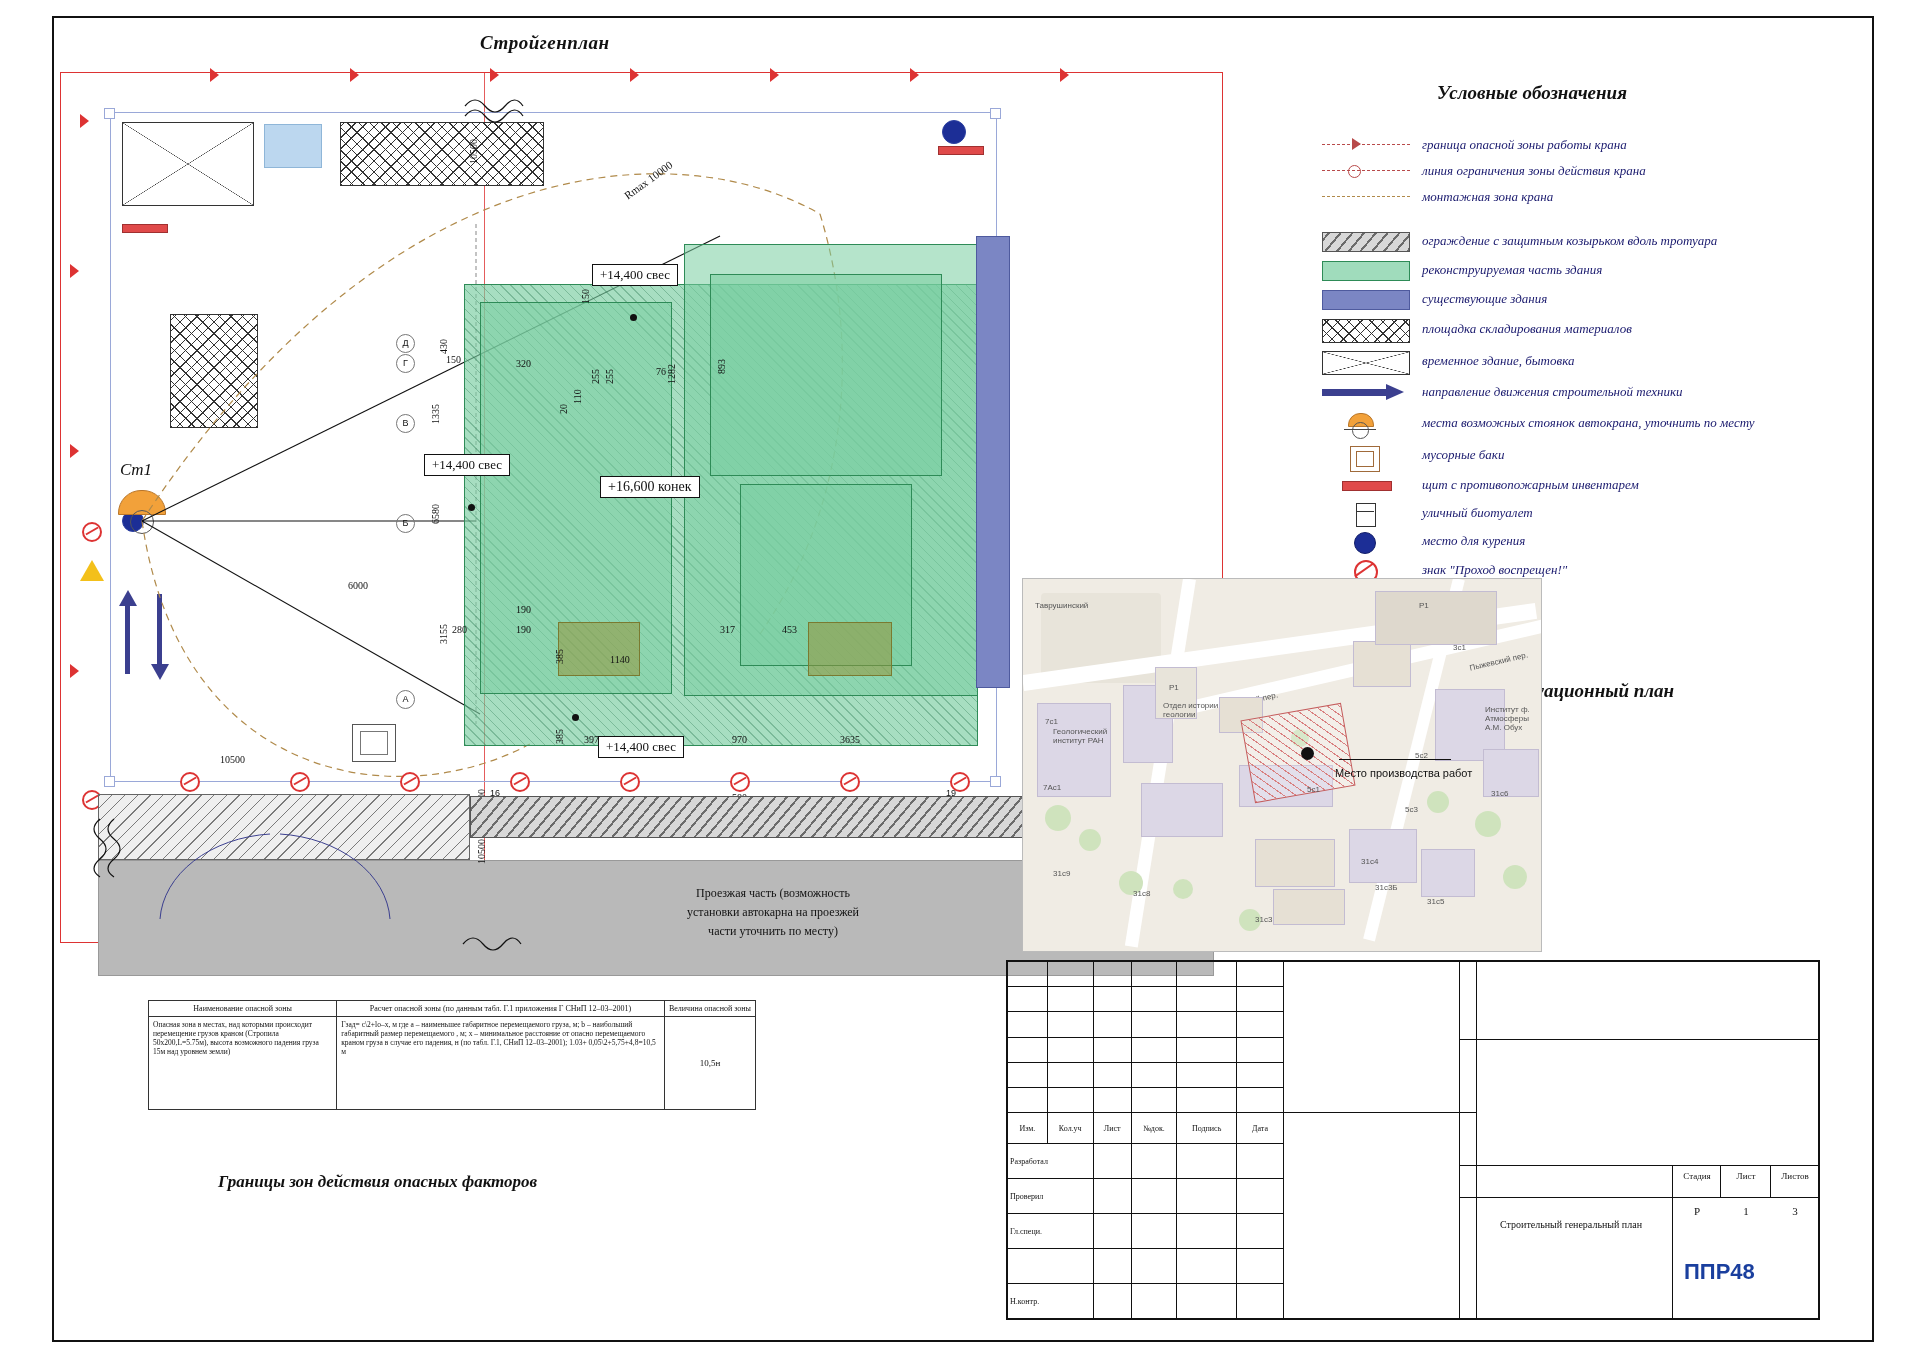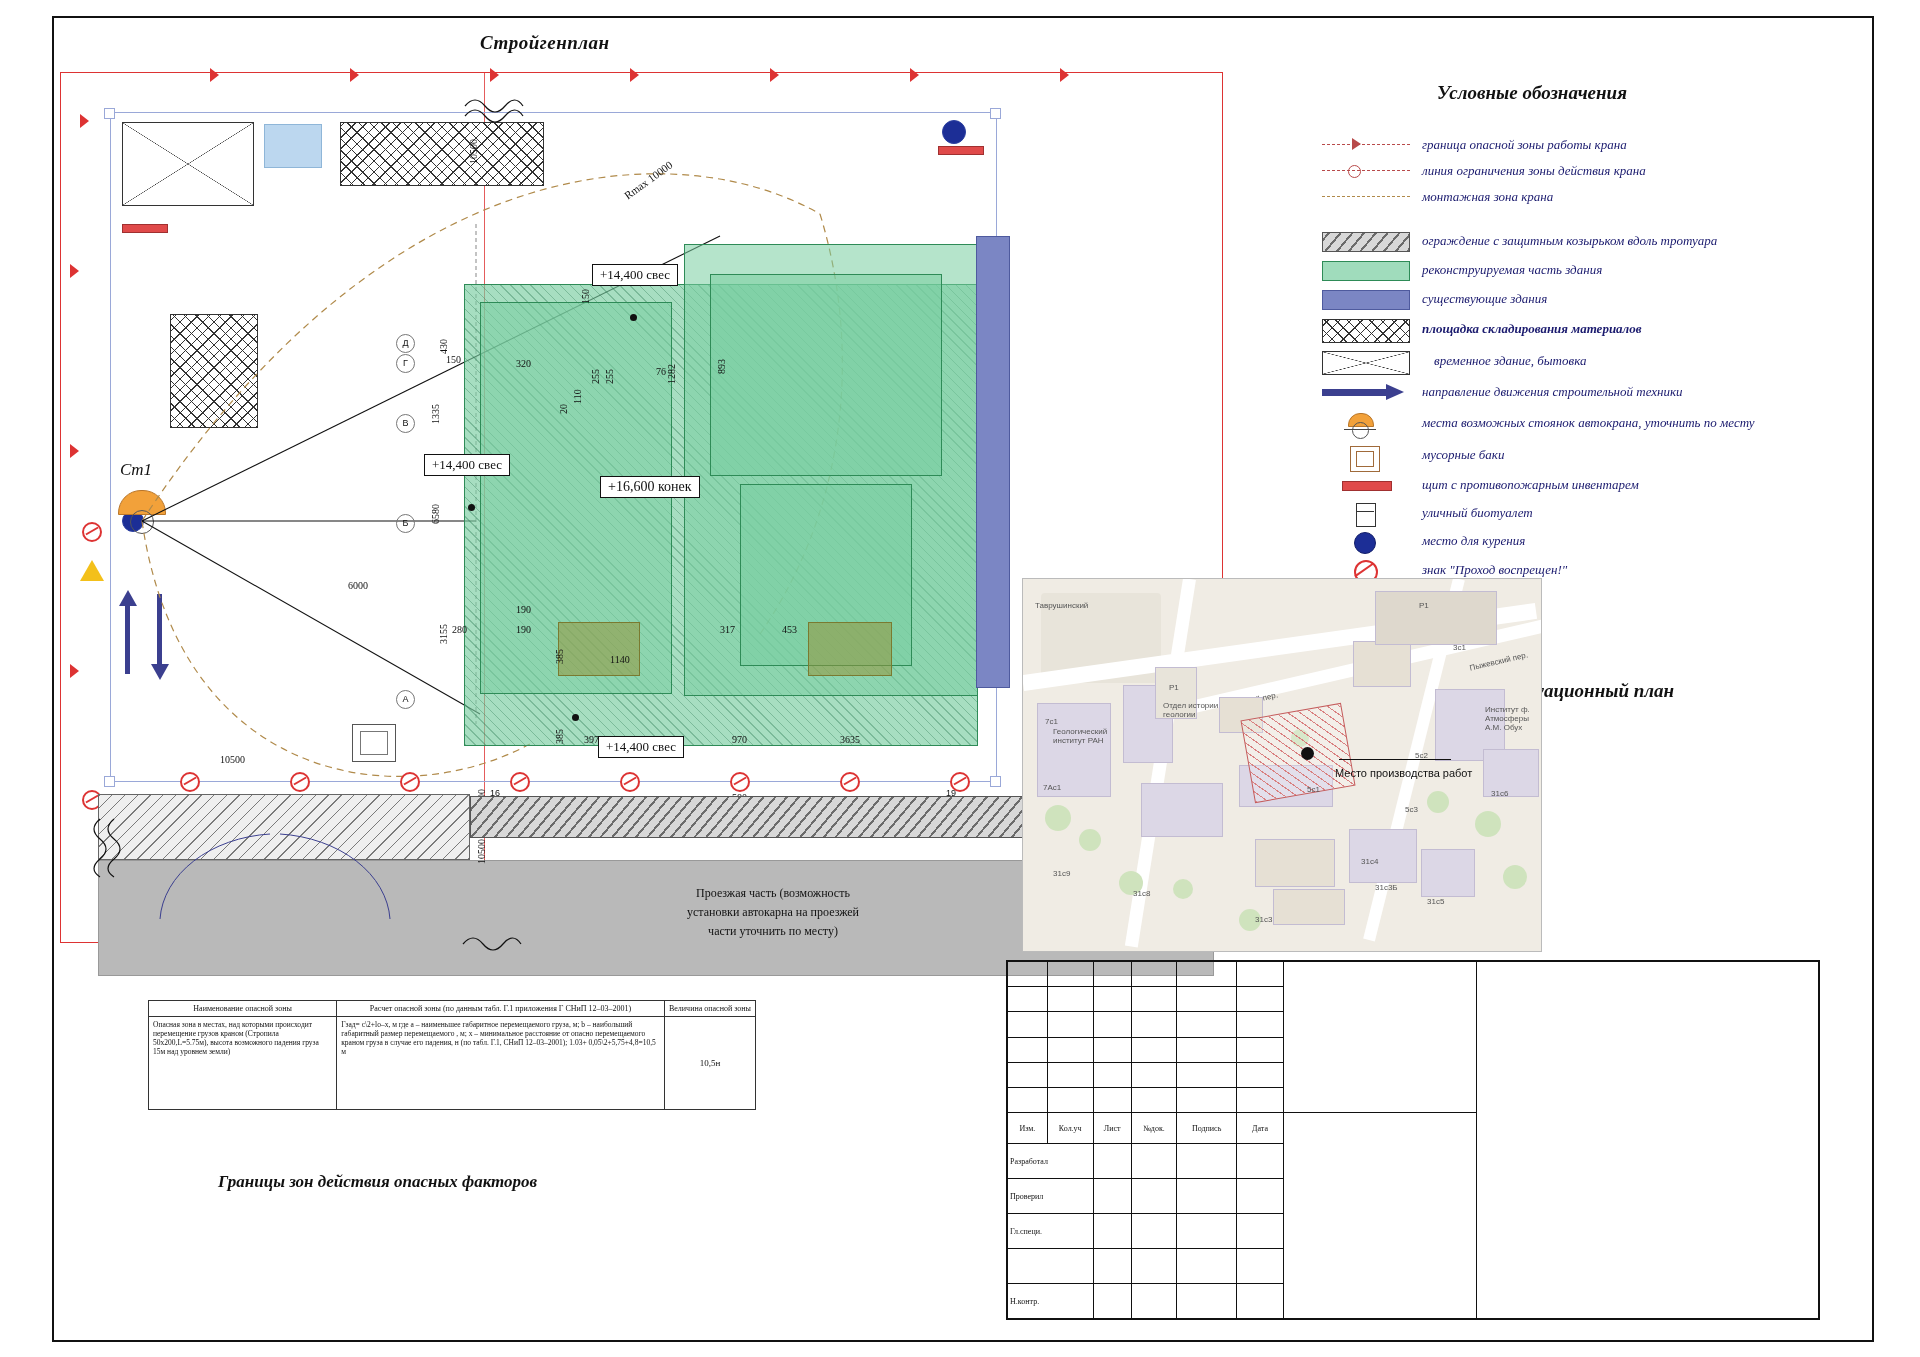--- a/index.html
+++ b/index.html
@@ -284,27 +284,27 @@
           <div class="abs" style="left:0;top:1px;width:86px;height:18px;border:1px solid #2e8b57;background:rgba(120,205,160,.7);"></div>
         </div>
         <div class="legend-txt">реконструируемая часть здания</div>
       </div>
       <div class="legend-item" style="height:29px;">
         <div class="legend-sym">
           <div class="abs" style="left:0;top:1px;width:86px;height:18px;border:1px solid #4e5a9e;background:#7b86c4;"></div>
         </div>
         <div class="legend-txt">существующие здания</div>
       </div>
-      <div class="legend-item" style="height:32px;font-weight:bold;">
+      <div class="legend-item" style="height:32px;">
         <div class="legend-sym">
           <div class="hatch-cross" style="left:0;top:0;width:86px;height:22px;"></div>
         </div>
         <div class="legend-txt">площадка складирования материалов</div>
       </div>
-      <div class="legend-item" style="height:32px;gap:12px;">
+      <div class="legend-item" style="height:32px;">
         <div class="legend-sym">
           <div class="hatch-x" style="left:0;top:0;width:86px;height:22px;"></div>
         </div>
         <div class="legend-txt">временное здание, бытовка</div>
       </div>
       <div class="legend-item" style="height:30px;">
         <div class="legend-sym">
           <div class="abs" style="left:0;top:7px;width:66px;height:7px;background:#3b3f8f;"></div>
           <div class="abs" style="left:64px;top:2px;width:0;height:0;border-top:8px solid transparent;border-bottom:8px solid transparent;border-left:18px solid #3b3f8f;"></div>
         </div>
@@ -534,14 +534,33 @@
       <tr style="height:18px;">
         <td colspan="2" style="text-align:left;">Н.контр.</td>
         <td></td>
             <td></td>
             <td></td>
             <td></td>
       </tr>
     </tbody>
       </table>
 
+    <div class="abs" style="left:452px;top:0;width:360px;height:358px;border-left:1.2px solid #111;">
+      <div class="abs" style="left:0;top:78px;width:360px;height:1px;background:#111;"></div>
+      <div class="abs" style="left:0;top:204px;width:360px;height:1px;background:#111;"></div>
+      <div class="abs" style="left:0;top:236px;width:360px;height:1px;background:#111;"></div>
+      <div class="abs" style="left:212px;top:204px;width:1px;height:154px;background:#111;"></div>
+      <div class="abs" style="left:260px;top:204px;width:1px;height:32px;background:#111;"></div>
+      <div class="abs" style="left:310px;top:204px;width:1px;height:32px;background:#111;"></div>
+
+      <div class="abs" style="left:214px;top:210px;width:46px;text-align:center;font-size:9px;font-family:'Liberation Serif',serif;">Стадия</div>
+      <div class="abs" style="left:262px;top:210px;width:48px;text-align:center;font-size:9px;font-family:'Liberation Serif',serif;">Лист</div>
+      <div class="abs" style="left:312px;top:210px;width:46px;text-align:center;font-size:9px;font-family:'Liberation Serif',serif;">Листов</div>
+
+      <div class="abs" style="left:214px;top:244px;width:46px;text-align:center;font-size:11px;font-family:'Liberation Serif',serif;">Р</div>
+      <div class="abs" style="left:262px;top:244px;width:48px;text-align:center;font-size:11px;font-family:'Liberation Serif',serif;">1</div>
+      <div class="abs" style="left:312px;top:244px;width:46px;text-align:center;font-size:11px;font-family:'Liberation Serif',serif;">3</div>
+
+      <div class="abs" style="left:14px;top:258px;width:194px;text-align:center;font-size:10px;font-family:'Liberation Serif',serif;">Строительный генеральный план</div>
+      <div class="abs stampbig" style="left:224px;top:298px;">ППР48</div>
+    </div>
   </div>
 </div>
 
 </body></html>

